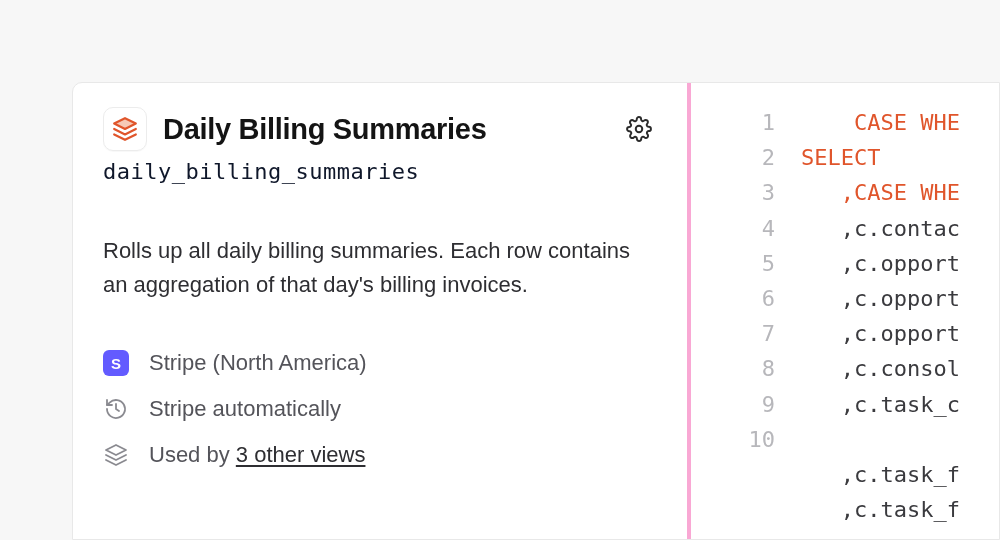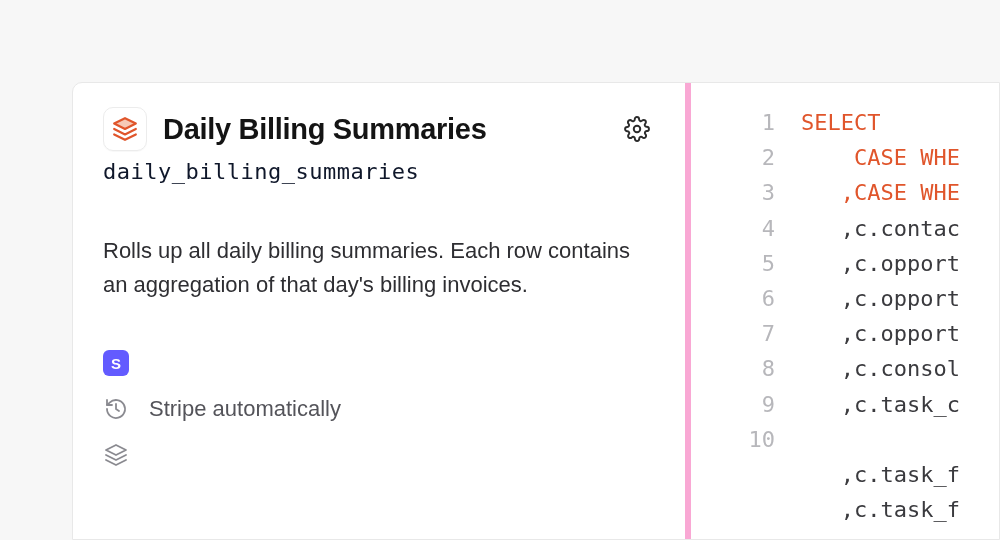--- a/index.html
+++ b/index.html
@@ -16,21 +16,21 @@
     right: 0;
     bottom: 0;
     background: #ffffff;
     border: 1px solid #e8e8e8;
     border-radius: 10px 0 0 0;
     display: flex;
   }
   .left-pane {
     width: 618px;
     padding: 24px 30px 0 30px;
-    border-right: 6px solid #f9a8d4;
+    border-right: 4px solid #f9a8d4;
   }
   .header-row {
     display: flex;
     align-items: center;
     justify-content: space-between;
   }
   .title-block {
     display: flex;
     align-items: center;
     gap: 16px;
@@ -166,20 +166,21 @@
     <div class="slug">daily_billing_summaries</div>
 
     <p class="desc">Rolls up all daily billing summaries. Each row contains an aggregation of that day's billing invoices.</p>
 
     <div class="meta-list">
 
       <div class="meta-row">
         <div class="stripe-badge">
           <span>S</span>
         </div>
+        <span>Stripe (North America)</span>
       </div>
 
       <div class="meta-row">
         <div class="meta-icon">
           <svg width="24" height="24" viewBox="0 0 24 24" fill="none" stroke="currentColor" stroke-width="1.8" stroke-linecap="round" stroke-linejoin="round">
             <path d="M3 12a9 9 0 1 0 2.64-6.36L3 8"></path>
             <polyline points="3 3 3 8 8 8"></polyline>
             <polyline points="12 7 12 12 15 14"></polyline>
           </svg>
         </div>
@@ -187,41 +188,44 @@
       </div>
 
       <div class="meta-row">
         <div class="meta-icon">
           <svg width="24" height="24" viewBox="0 0 24 24" fill="none" stroke="currentColor" stroke-width="1.8" stroke-linecap="round" stroke-linejoin="round">
             <polygon points="12 2 2 7 12 12 22 7 12 2"></polygon>
             <polyline points="2 12 12 17 22 12"></polyline>
             <polyline points="2 17 12 22 22 17"></polyline>
           </svg>
         </div>
+        <span>
+          <span>Used by </span><a class="underlined">3 other views</a>
+        </span>
       </div>
 
     </div>
   </div>
 
   <div class="code-pane">
     <div class="gutter" id="gutter">
         <div>1</div>
         <div>2</div>
         <div>3</div>
         <div>4</div>
         <div>5</div>
         <div>6</div>
         <div>7</div>
         <div>8</div>
         <div>9</div>
         <div>10</div>
       </div>
     <div class="code-lines" id="code-lines">
+        <div><span class="kw">    CASE WHE</span></div>
         <div><span class="kw">SELECT</span></div>
-        <div><span class="kw">    CASE WHE</span></div>
         <div><span class="kw">   ,CASE WHE</span></div>
         <div>   ,c.contac</div>
         <div>   ,c.opport</div>
         <div>   ,c.opport</div>
         <div>   ,c.opport</div>
         <div>   ,c.consol</div>
         <div>   ,c.task_c</div>
         <div></div>
         <div>   ,c.task_f</div>
         <div>   ,c.task_f</div>

